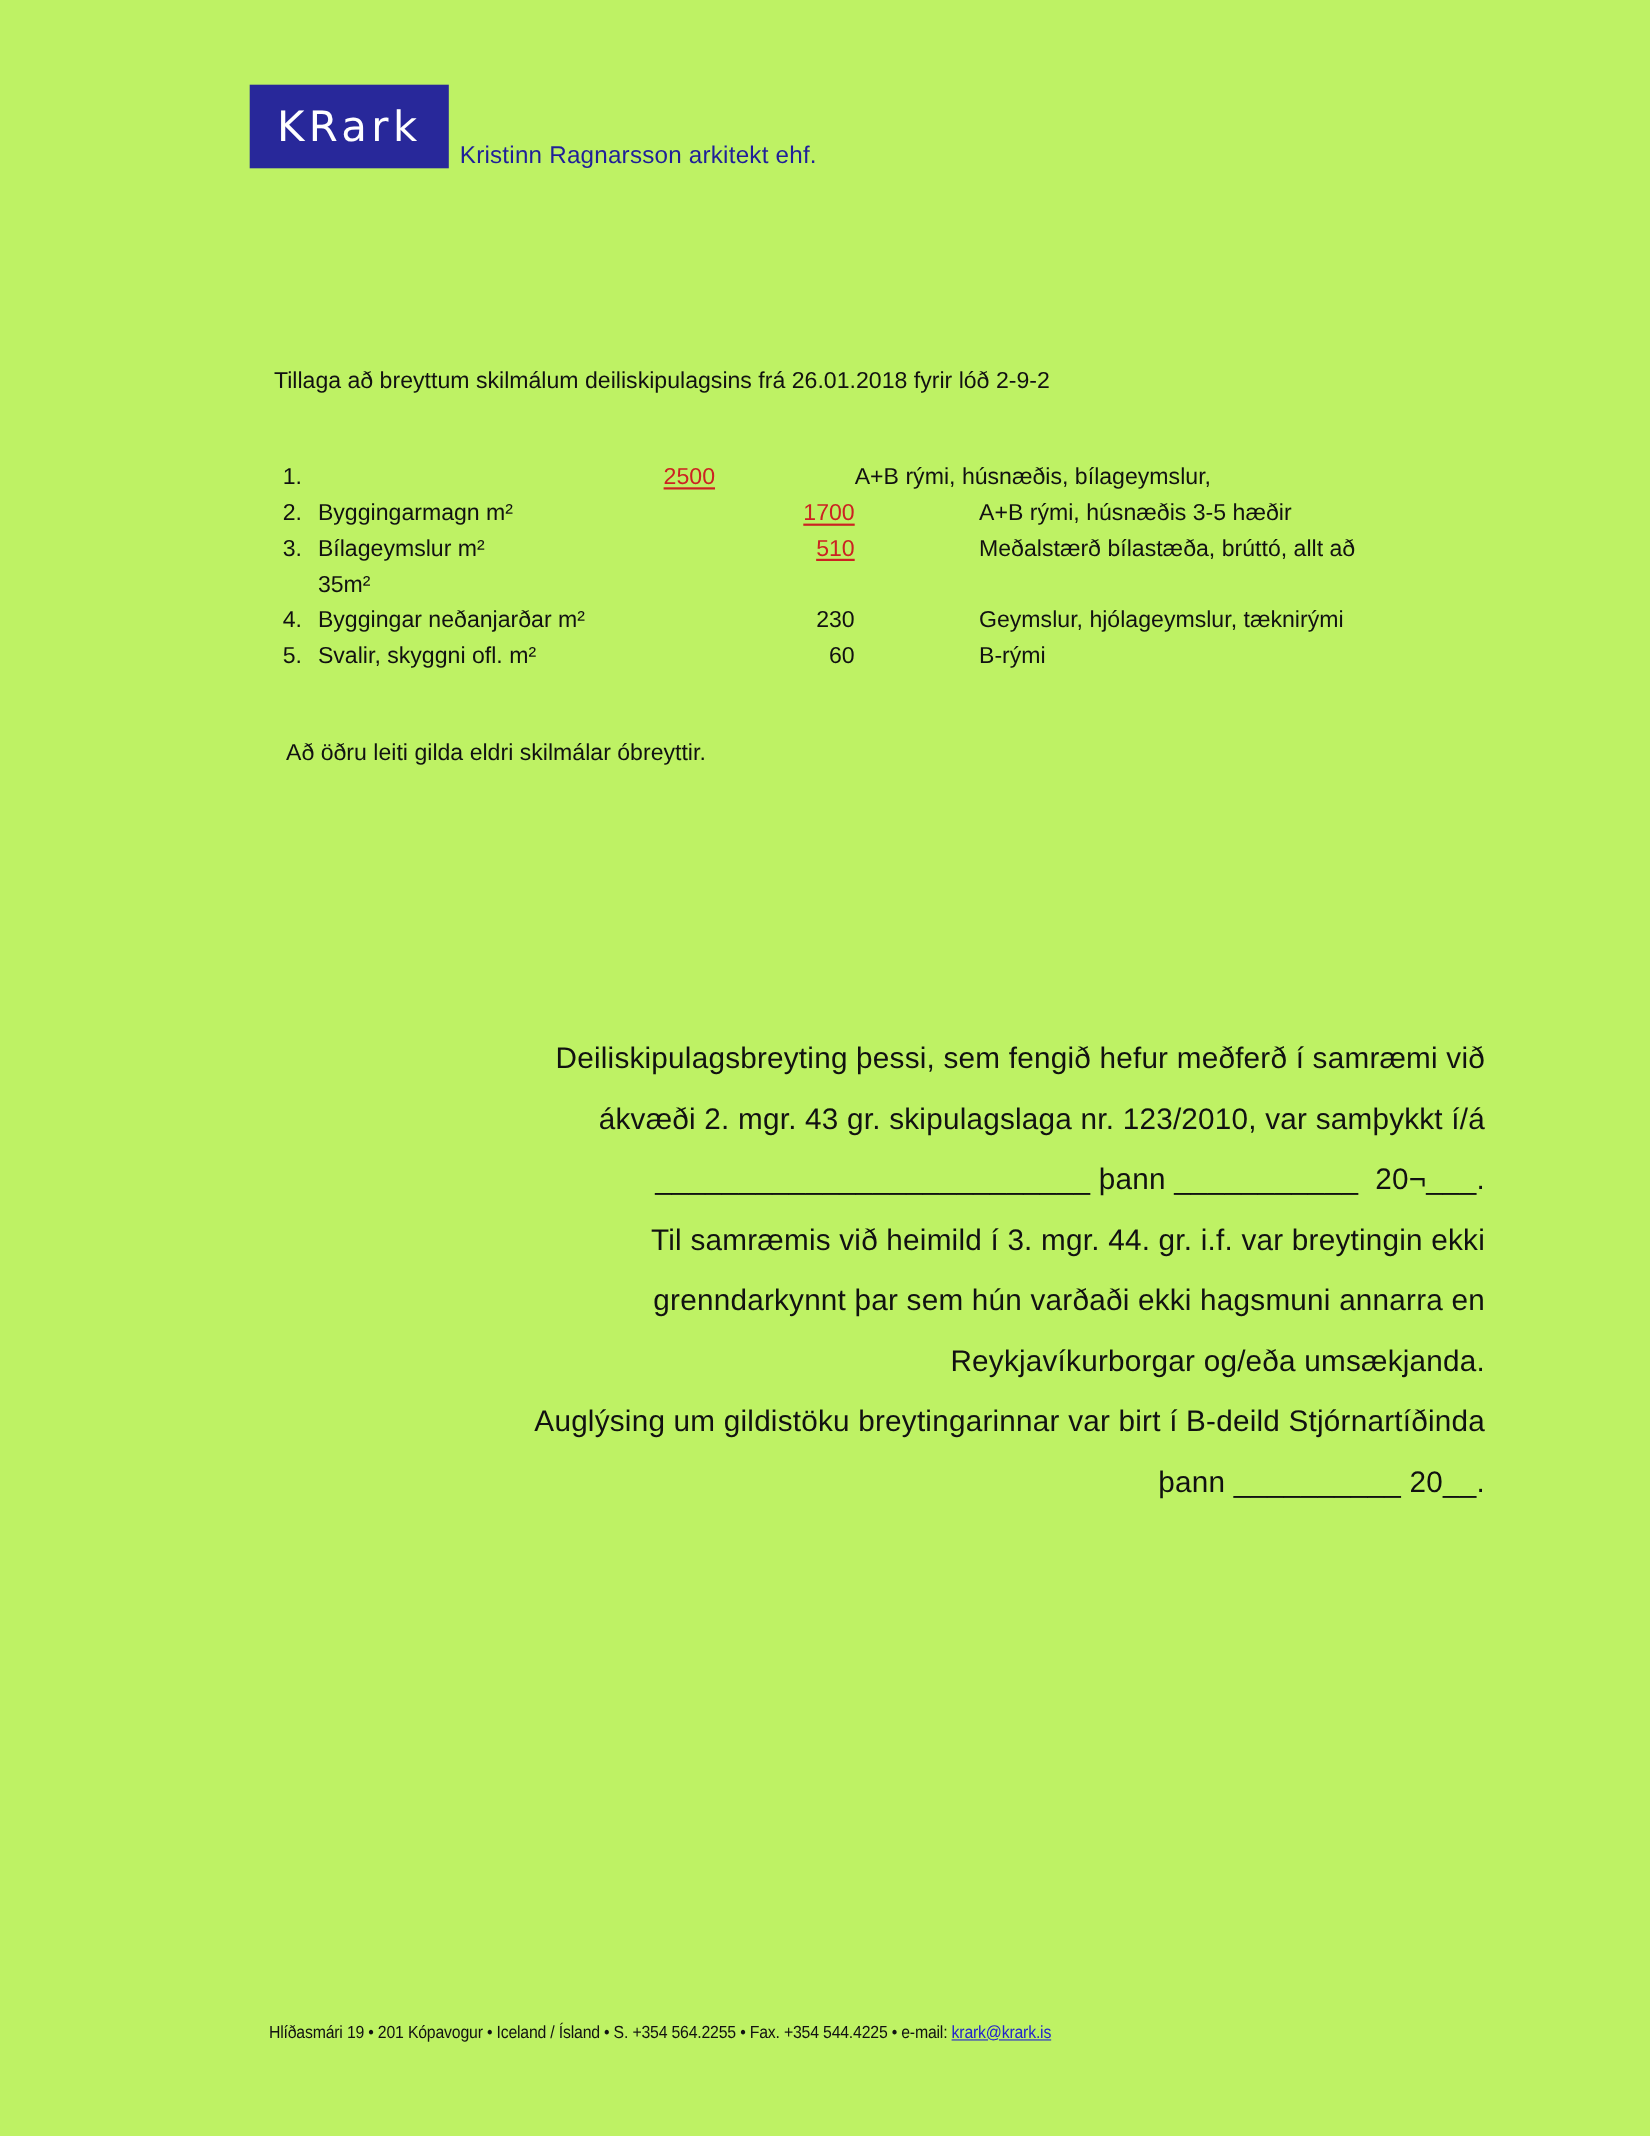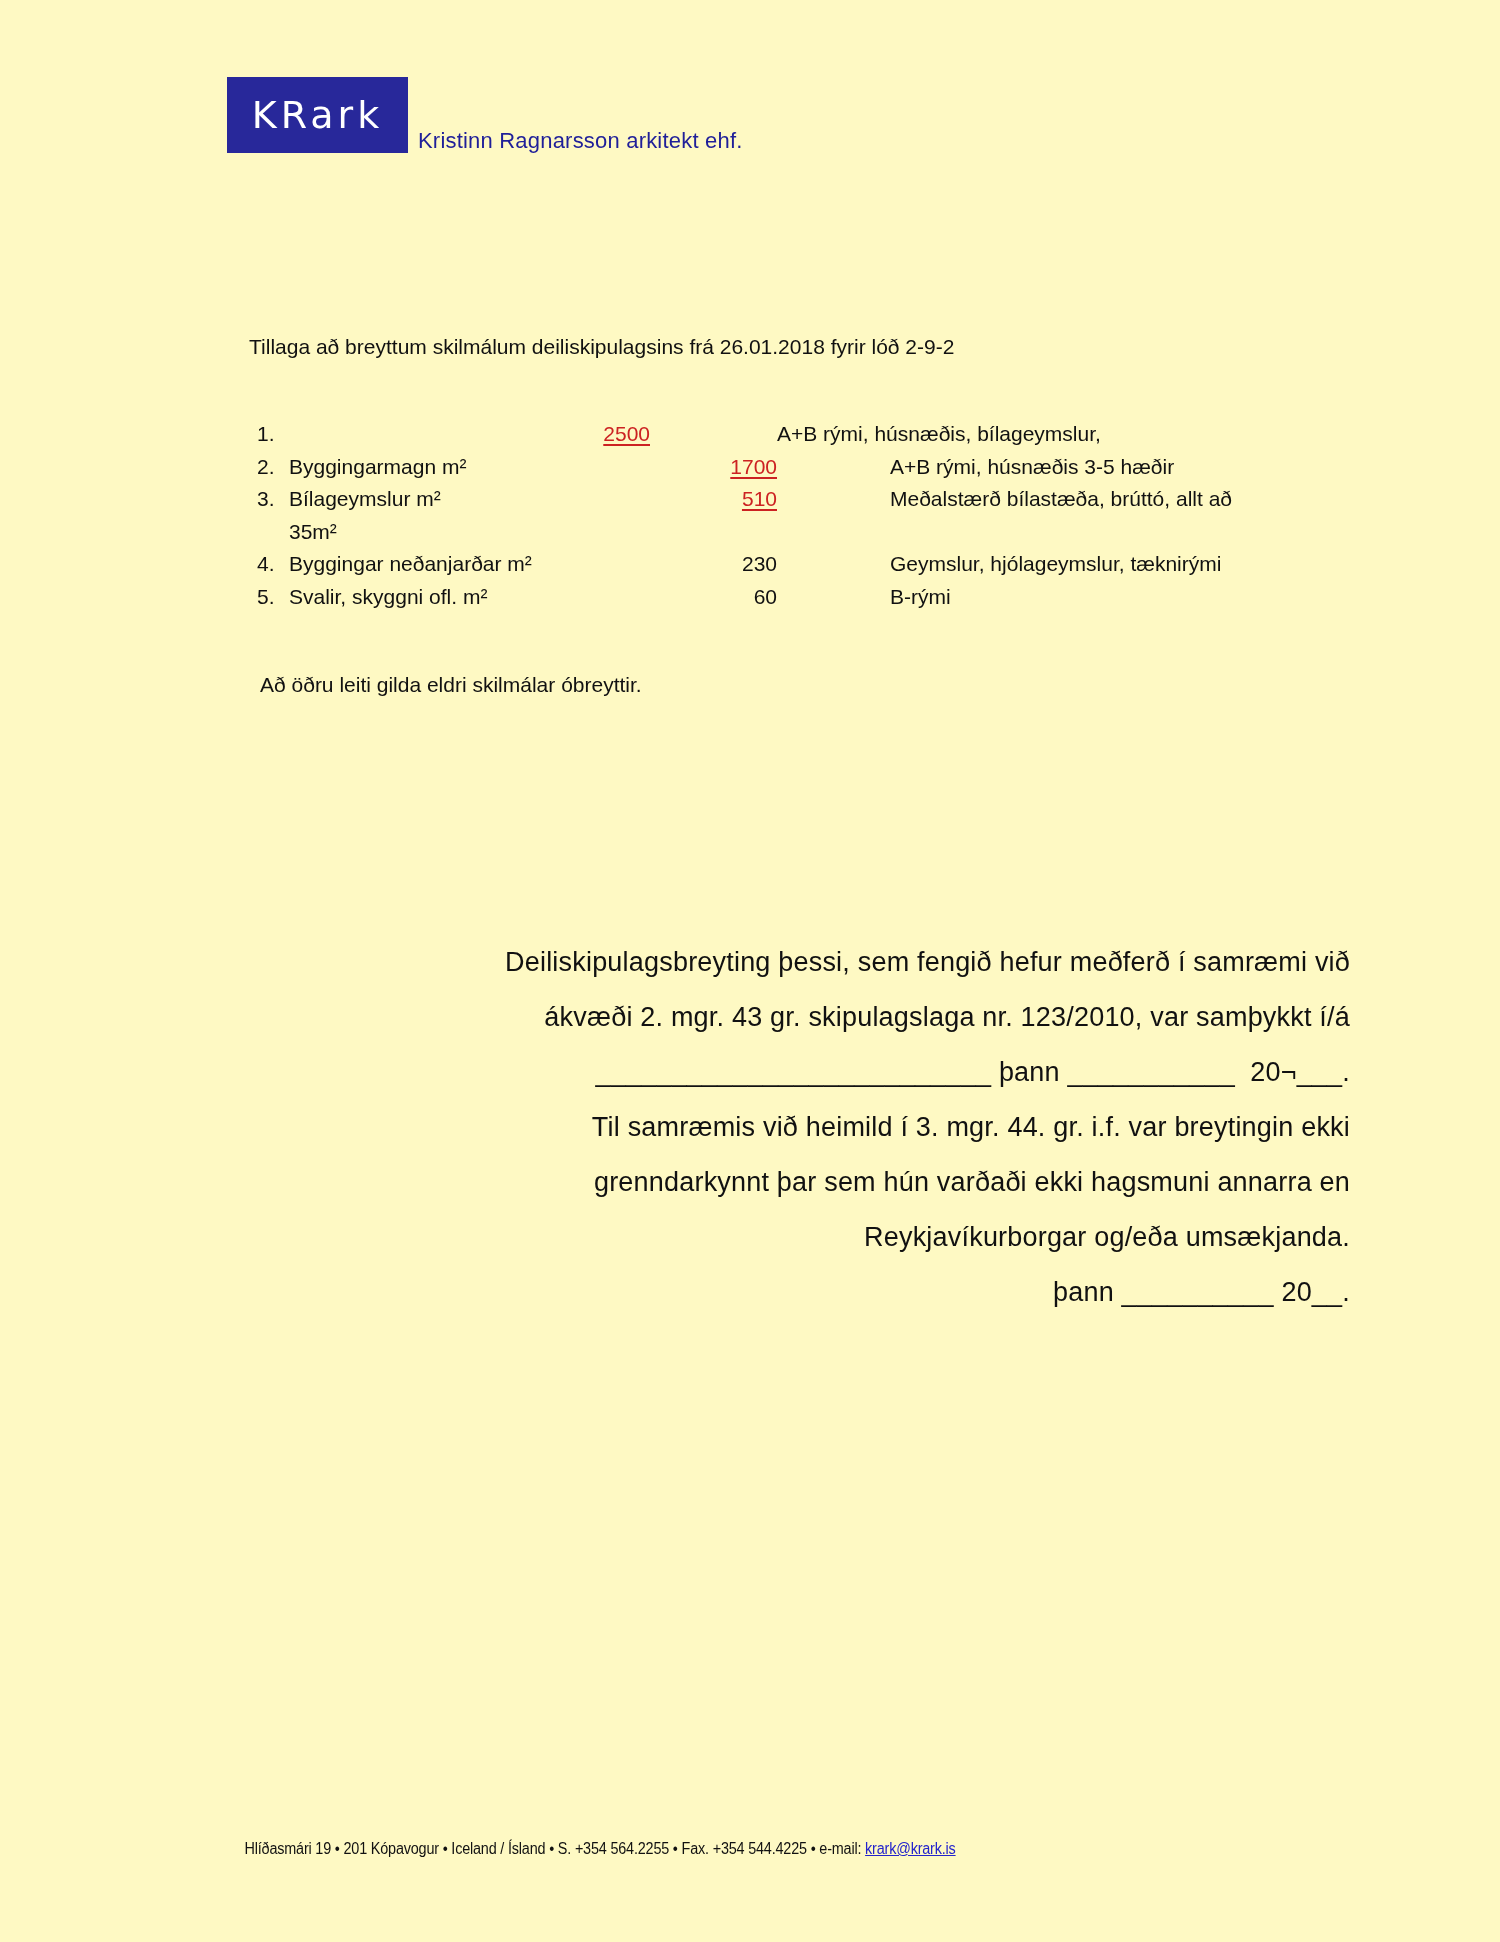--- a/index.html
+++ b/index.html
@@ -4,21 +4,21 @@
 <style>
   * { margin: 0; padding: 0; box-sizing: border-box; }
   html, body { background: #ffffff; }
   body {
     width: 1500px; height: 1942px;
     position: relative;
     font-family: "Liberation Sans", sans-serif;
     color: #111111;
     overflow: hidden;
   }
-  .page { position: absolute; inset: 0; background: #fef9c3; }
+  .page { position: absolute; inset: 0; background: #bef264; }
 
   
   .logo {
     position: absolute; left: 227px; top: 77px;
     width: 181px; height: 76px;
     display: flex; align-items: center; justify-content: center;
   }
   .logo-text {
     font-family: "DejaVu Sans", sans-serif;
     font-size: 38px; letter-spacing: 4px; font-weight: 400;
@@ -140,20 +140,21 @@
 
   <div class="closing-note">Að öðru leiti gilda eldri skilmálar óbreyttir.</div>
 
   <div class="approval">
     <div class="approval-line">Deiliskipulagsbreyting þessi, sem fengið hefur meðferð í samræmi við</div>
     <div class="approval-line">ákvæði 2. mgr. 43 gr. skipulagslaga nr. 123/2010, var samþykkt í/á</div>
     <div class="approval-line">__________________________ þann ___________  20¬___.</div>
     <div class="approval-line">Til samræmis við heimild í 3. mgr. 44. gr. i.f. var breytingin ekki</div>
     <div class="approval-line">grenndarkynnt þar sem hún varðaði ekki hagsmuni annarra en</div>
     <div class="approval-line">Reykjavíkurborgar og/eða umsækjanda.</div>
+    <div class="approval-line">Auglýsing um gildistöku breytingarinnar var birt í B-deild Stjórnartíðinda</div>
     <div class="approval-line">þann __________ 20__.</div>
   </div>
 
   <div class="footer">
     <div class="footer-inner"><span>Hlíðasmári 19 • 201 Kópavogur • Iceland / Ísland • S. +354 564.2255 • Fax. +354 544.4225 • e-mail: </span><a href="#" class="footer-email" style="color: rgb(35, 35, 204);">krark@krark.is</a></div>
   </div>
 
 </div>
 
 </body></html>

